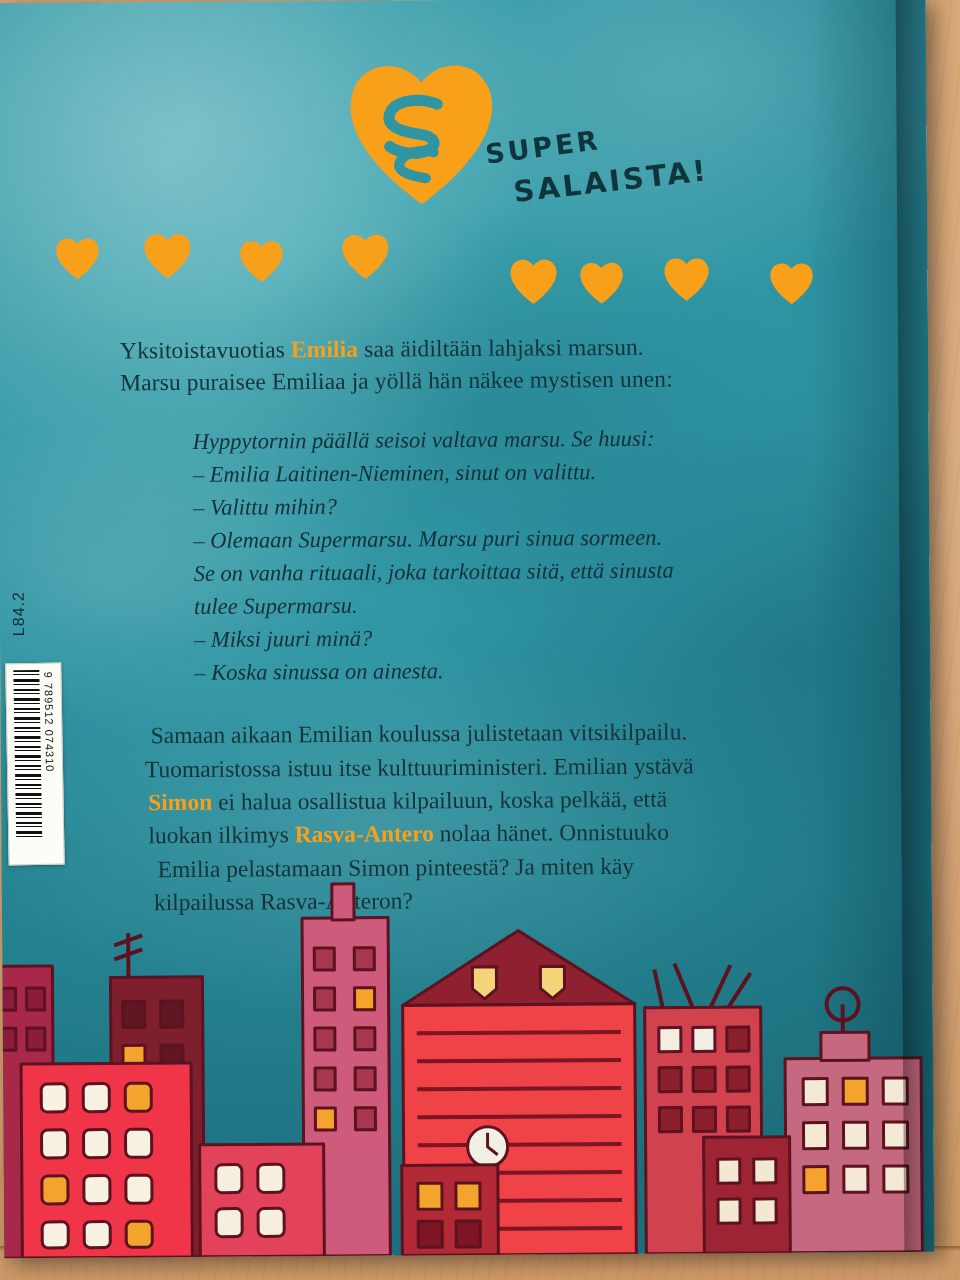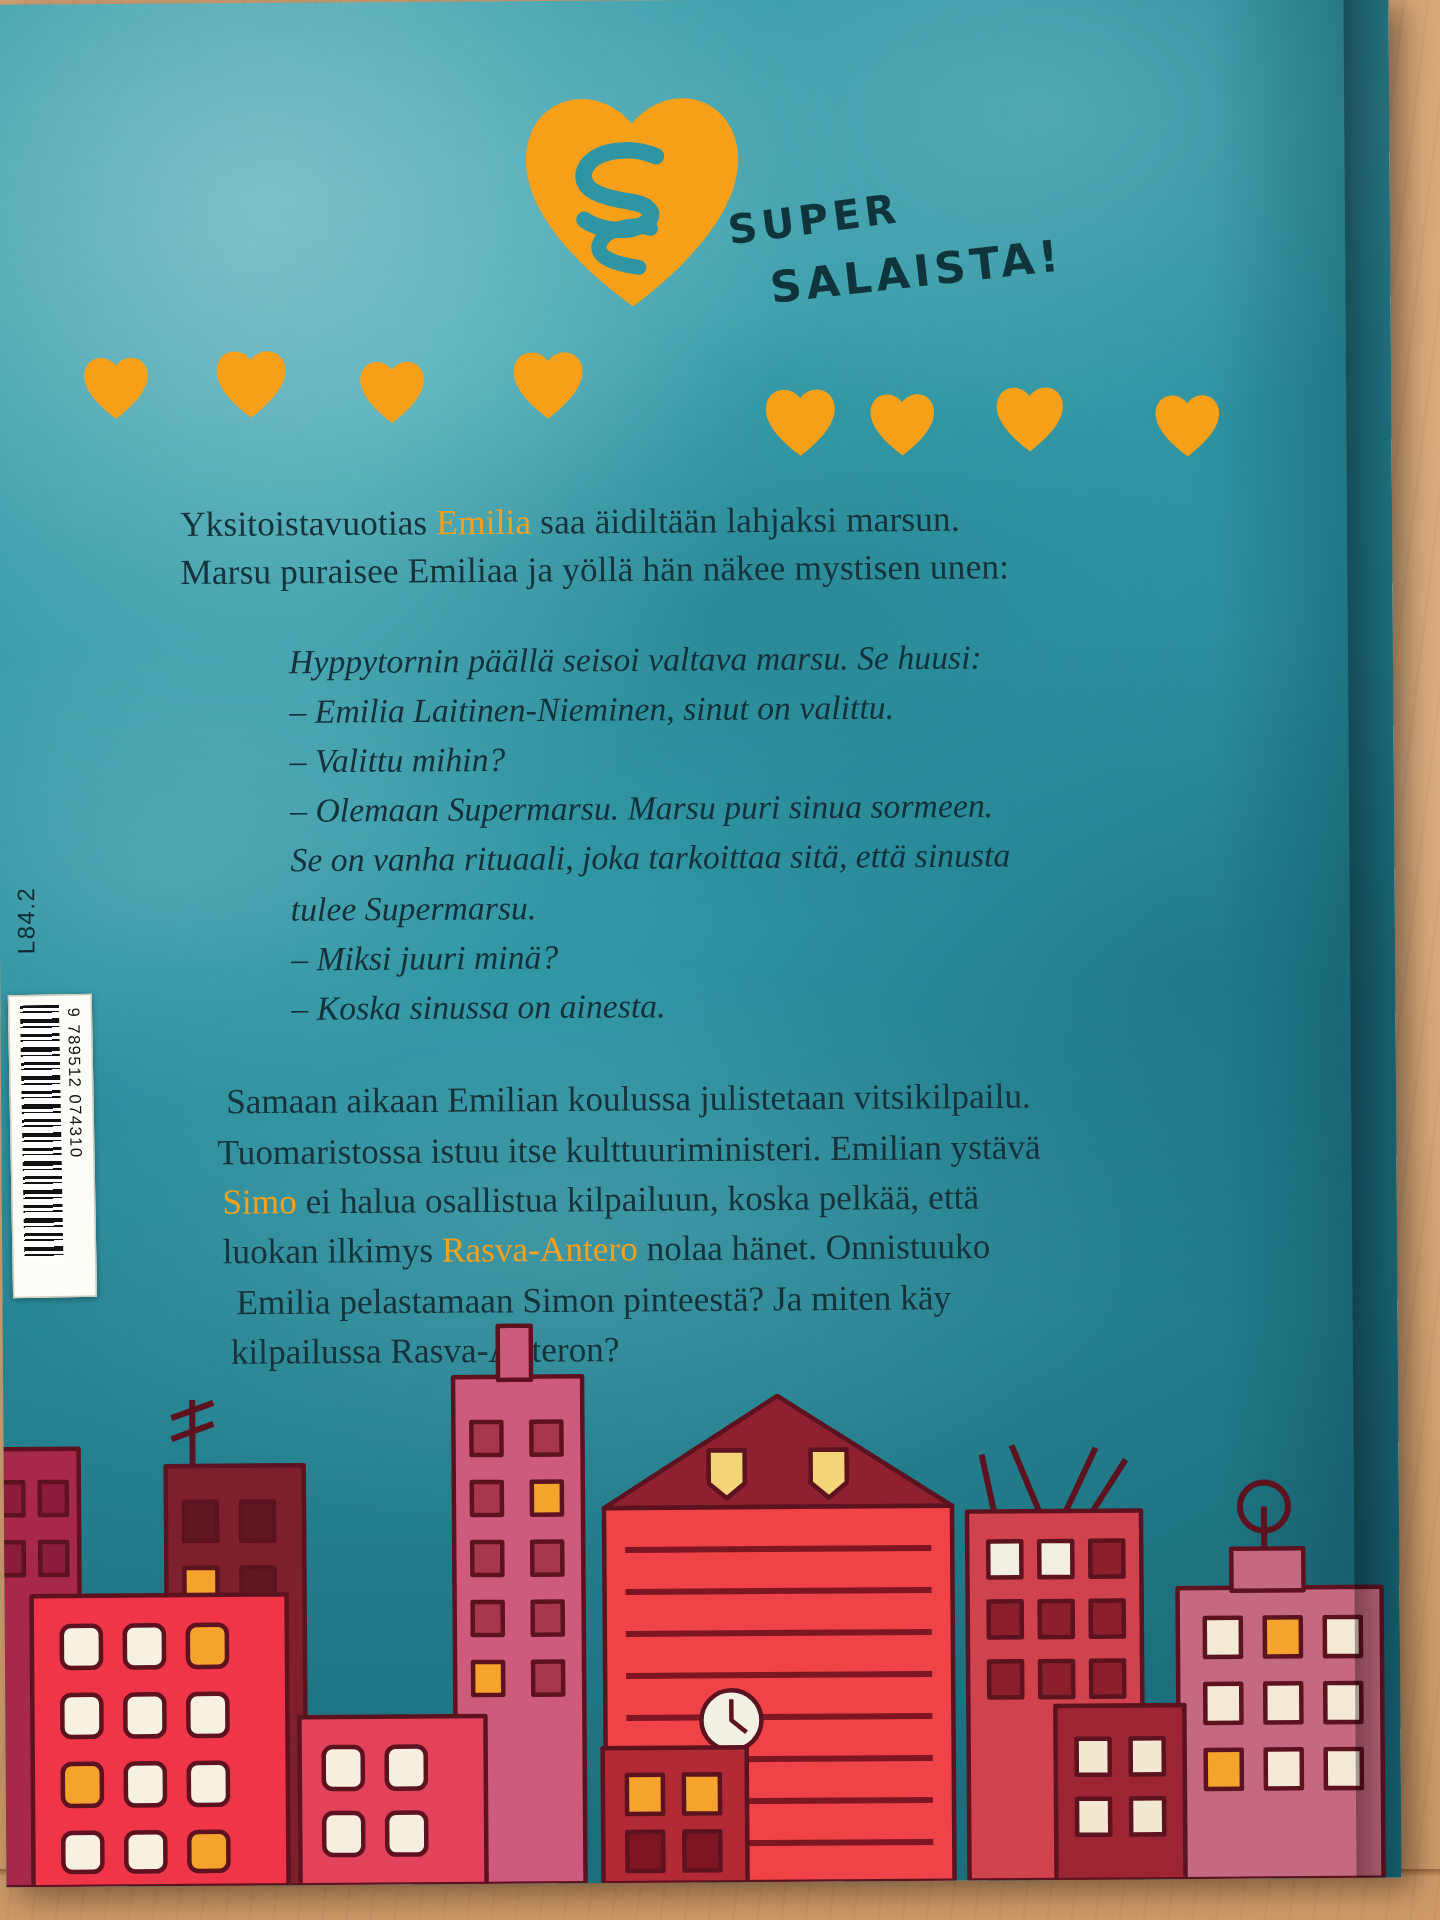--- a/index.html
+++ b/index.html
@@ -139,21 +139,21 @@
     left: 122px;
     top: 332px;
     width: 700px;
     color: #16323a;
   }
   .para-1 {
     font-size: 23.5px;
     line-height: 1.38;
     letter-spacing: .1px;
   }
-  .name-hl { color: #f9a01b; font-weight: 400; }
+  .name-hl { color: #f9a01b; font-weight: 700; }
 
   .dream {
     margin-top: 26px;
     margin-left: 72px;
     font-style: italic;
     font-size: 22.5px;
     line-height: 1.47;
     color: #14303a;
   }
   .dream .ln { display: block; white-space: nowrap; }
@@ -324,21 +324,21 @@
         <span class="ln">– Olemaan Supermarsu. Marsu puri sinua sormeen.</span>
         <span class="ln">Se on vanha rituaali, joka tarkoittaa sitä, että sinusta</span>
         <span class="ln">tulee Supermarsu.</span>
         <span class="ln">– Miksi juuri minä?</span>
         <span class="ln">– Koska sinussa on ainesta.</span>
       </div>
 
       <div class="para-2">
         <span class="ln i1">Samaan aikaan Emilian koulussa julistetaan vitsikilpailu.</span>
         <span class="ln i2">Tuomaristossa istuu itse kulttuuriministeri. Emilian ystävä</span>
-        <span class="ln i3"><span class="name-hl">Simo</span><span> ei halua osallistua kilpailuun, koska pelkää, että</span></span>
+        <span class="ln i3"><span class="name-hl">Simon</span><span> ei halua osallistua kilpailuun, koska pelkää, että</span></span>
         <span class="ln i3"><span>luokan ilkimys </span><span class="name-hl">Rasva-Antero</span><span> nolaa hänet. Onnistuuko</span></span>
         <span class="ln i4">Emilia pelastamaan Simon pinteestä? Ja miten käy</span>
         <span class="ln i5">kilpailussa Rasva-Anteron?</span>
       </div>
     </div>
 
     <div class="shelfmark">L84.2</div>
     <div class="barcode">
       <div class="bars"></div>
       <div class="num">9 789512 074310</div>

